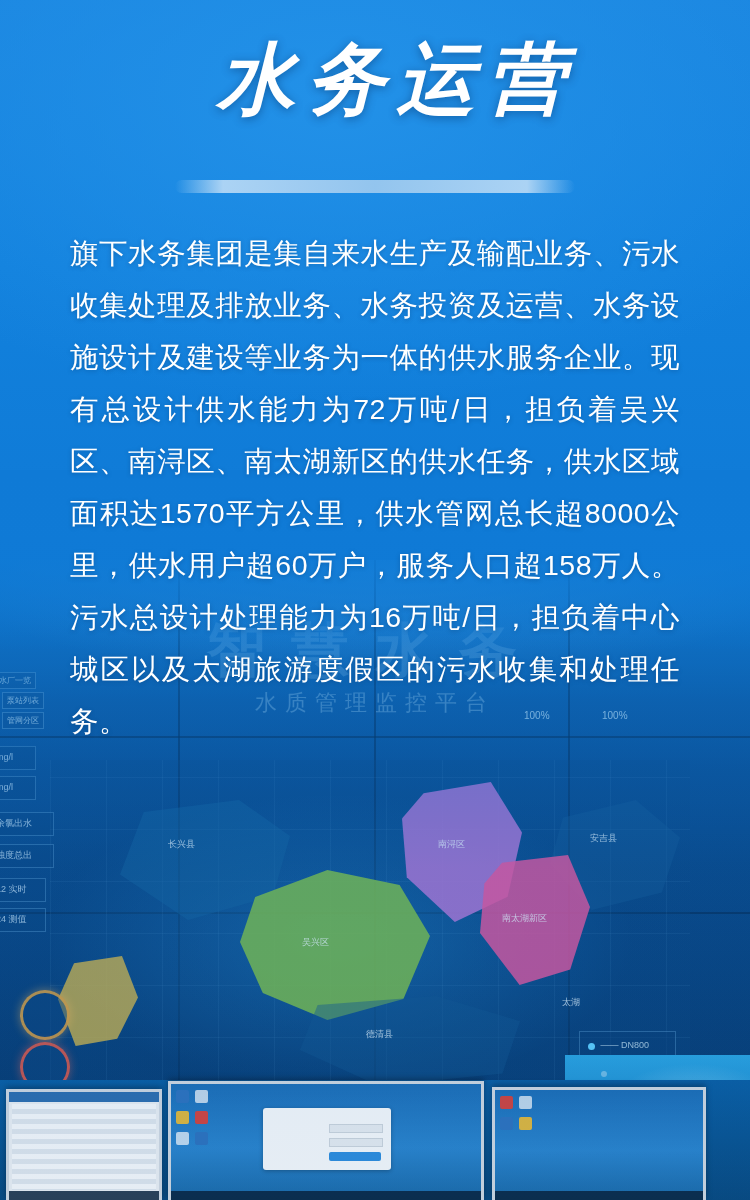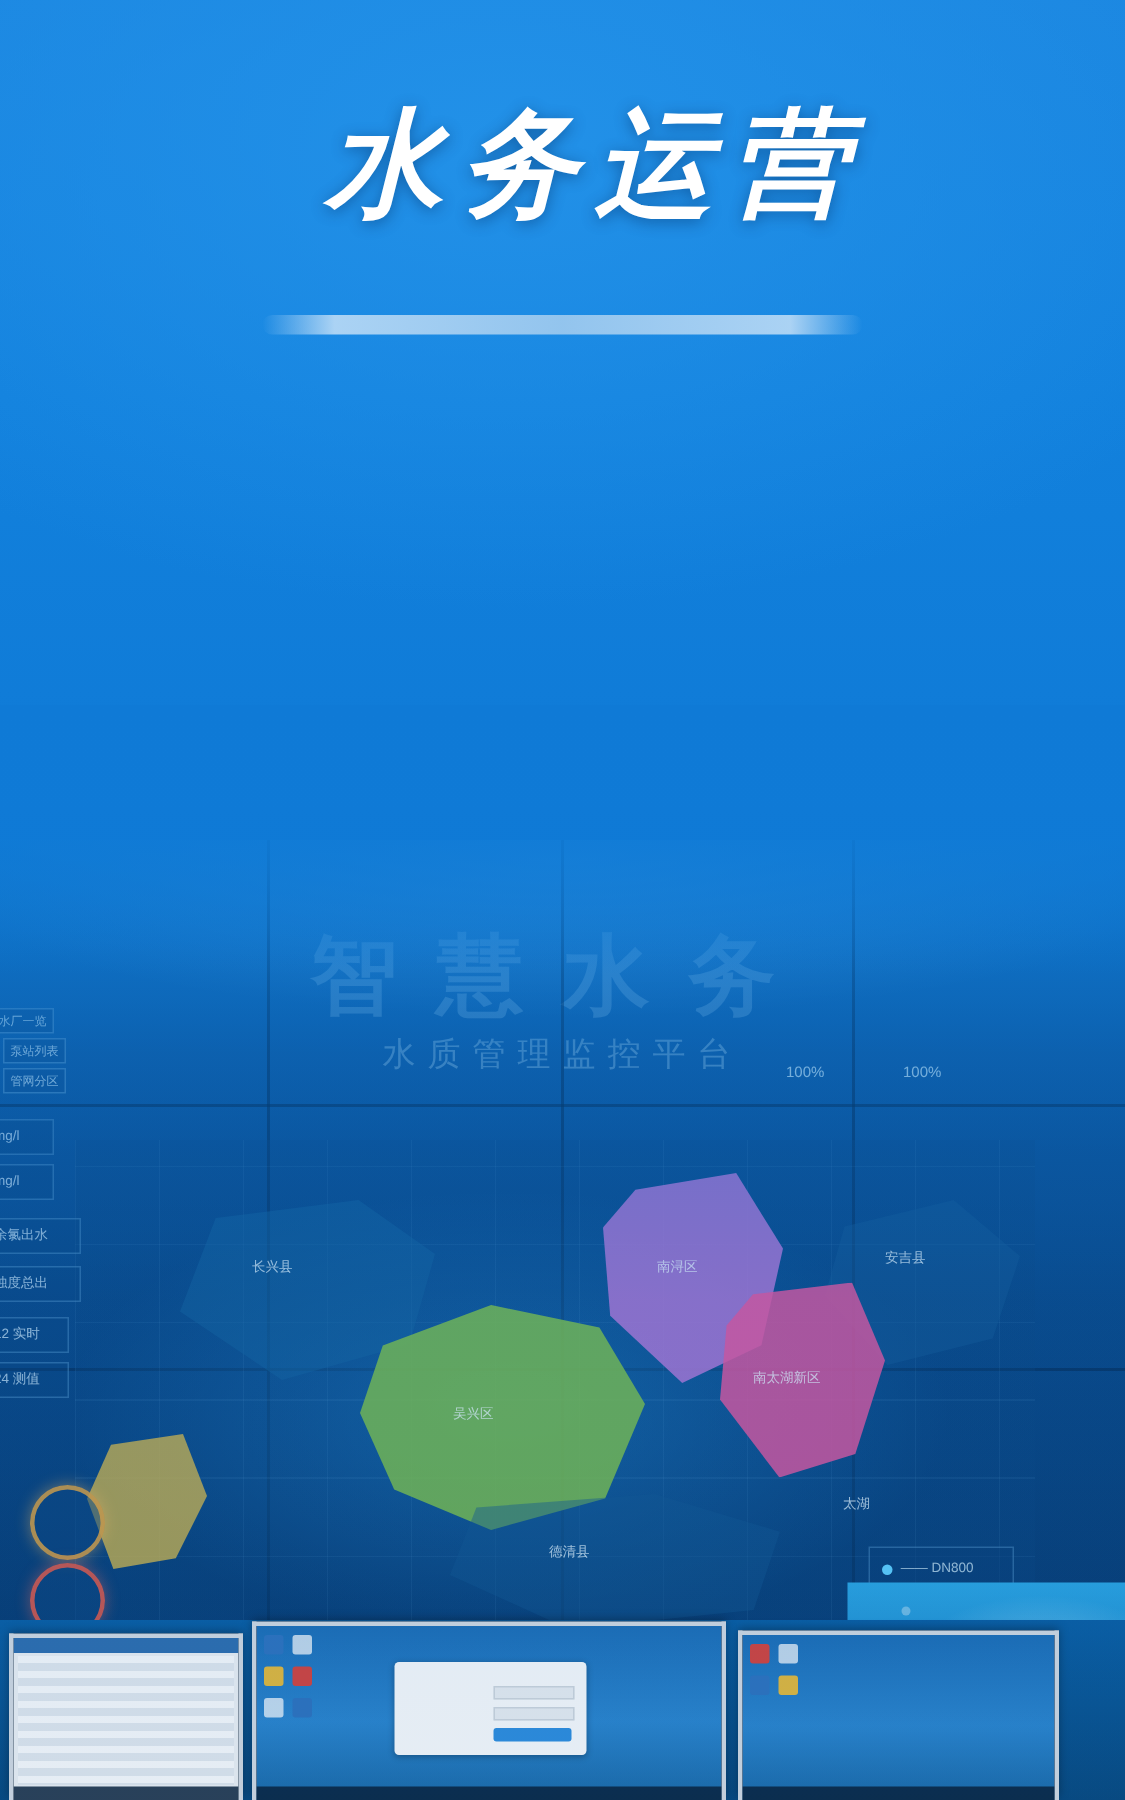--- a/index.html
+++ b/index.html
@@ -304,21 +304,21 @@
   }
 
   
   .content {
     position: absolute;
     left: 0; right: 0; top: 0;
     z-index: 5;
   }
   .title-wrap {
     position: relative;
-    margin: 58px 0 0 0;
+    margin: 28px 0 0 0;
     text-align: center;
     padding-left: 44px;
   }
   .title {
     display: inline-block;
     position: relative;
     color: #ffffff;
     font-family: "Liberation Serif", serif;
     font-size: 78px;
     font-weight: bold;
@@ -467,15 +467,16 @@
   </div>
 
   <div class="photo-tint"></div>
   <div class="top-fade"></div>
 
   <div class="content">
     <div class="title-wrap">
       <span class="title">水务运营</span>
       <div class="title-underline"></div>
     </div>
+    <div class="body-text">旗下水务集团是集自来水生产及输配业务、污水收集处理及排放业务、水务投资及运营、水务设施设计及建设等业务为一体的供水服务企业。现有总设计供水能力为72万吨/日，担负着吴兴区、南浔区、南太湖新区的供水任务，供水区域面积达1570平方公里，供水管网总长超8000公里，供水用户超60万户，服务人口超158万人。污水总设计处理能力为16万吨/日，担负着中心城区以及太湖旅游度假区的污水收集和处理任务。</div>
   </div>
 
 </div>
 
 </body></html>

